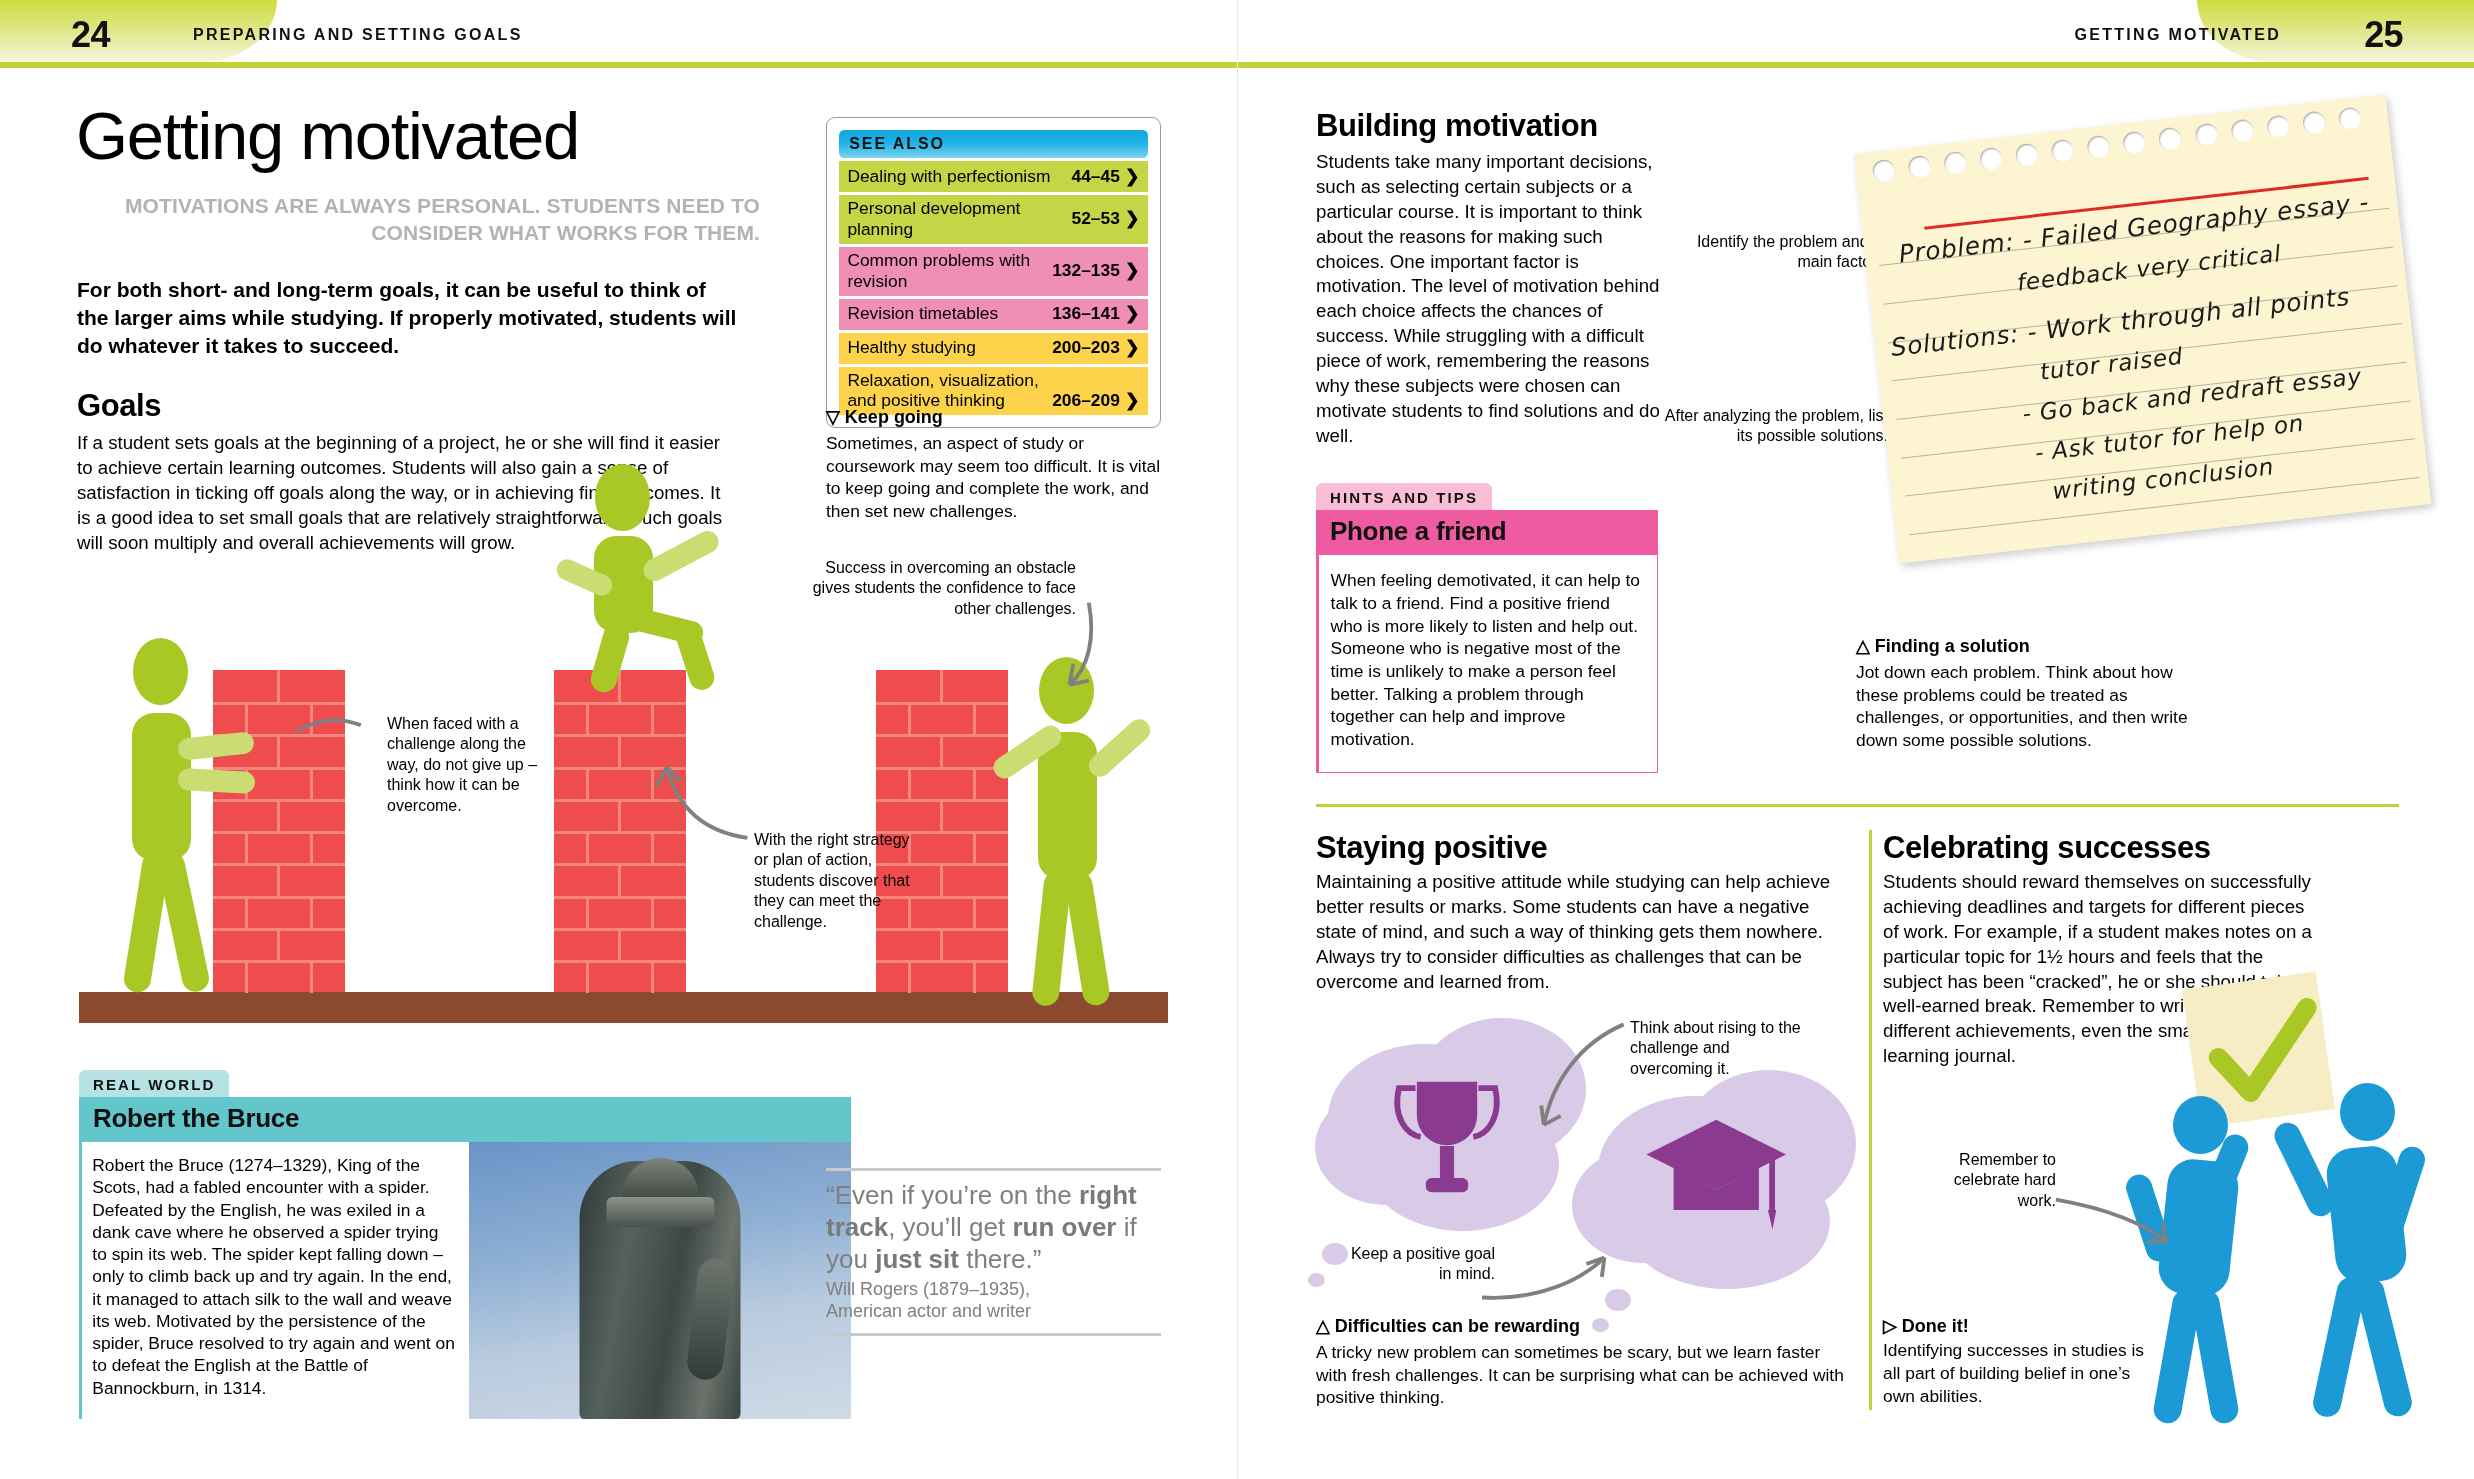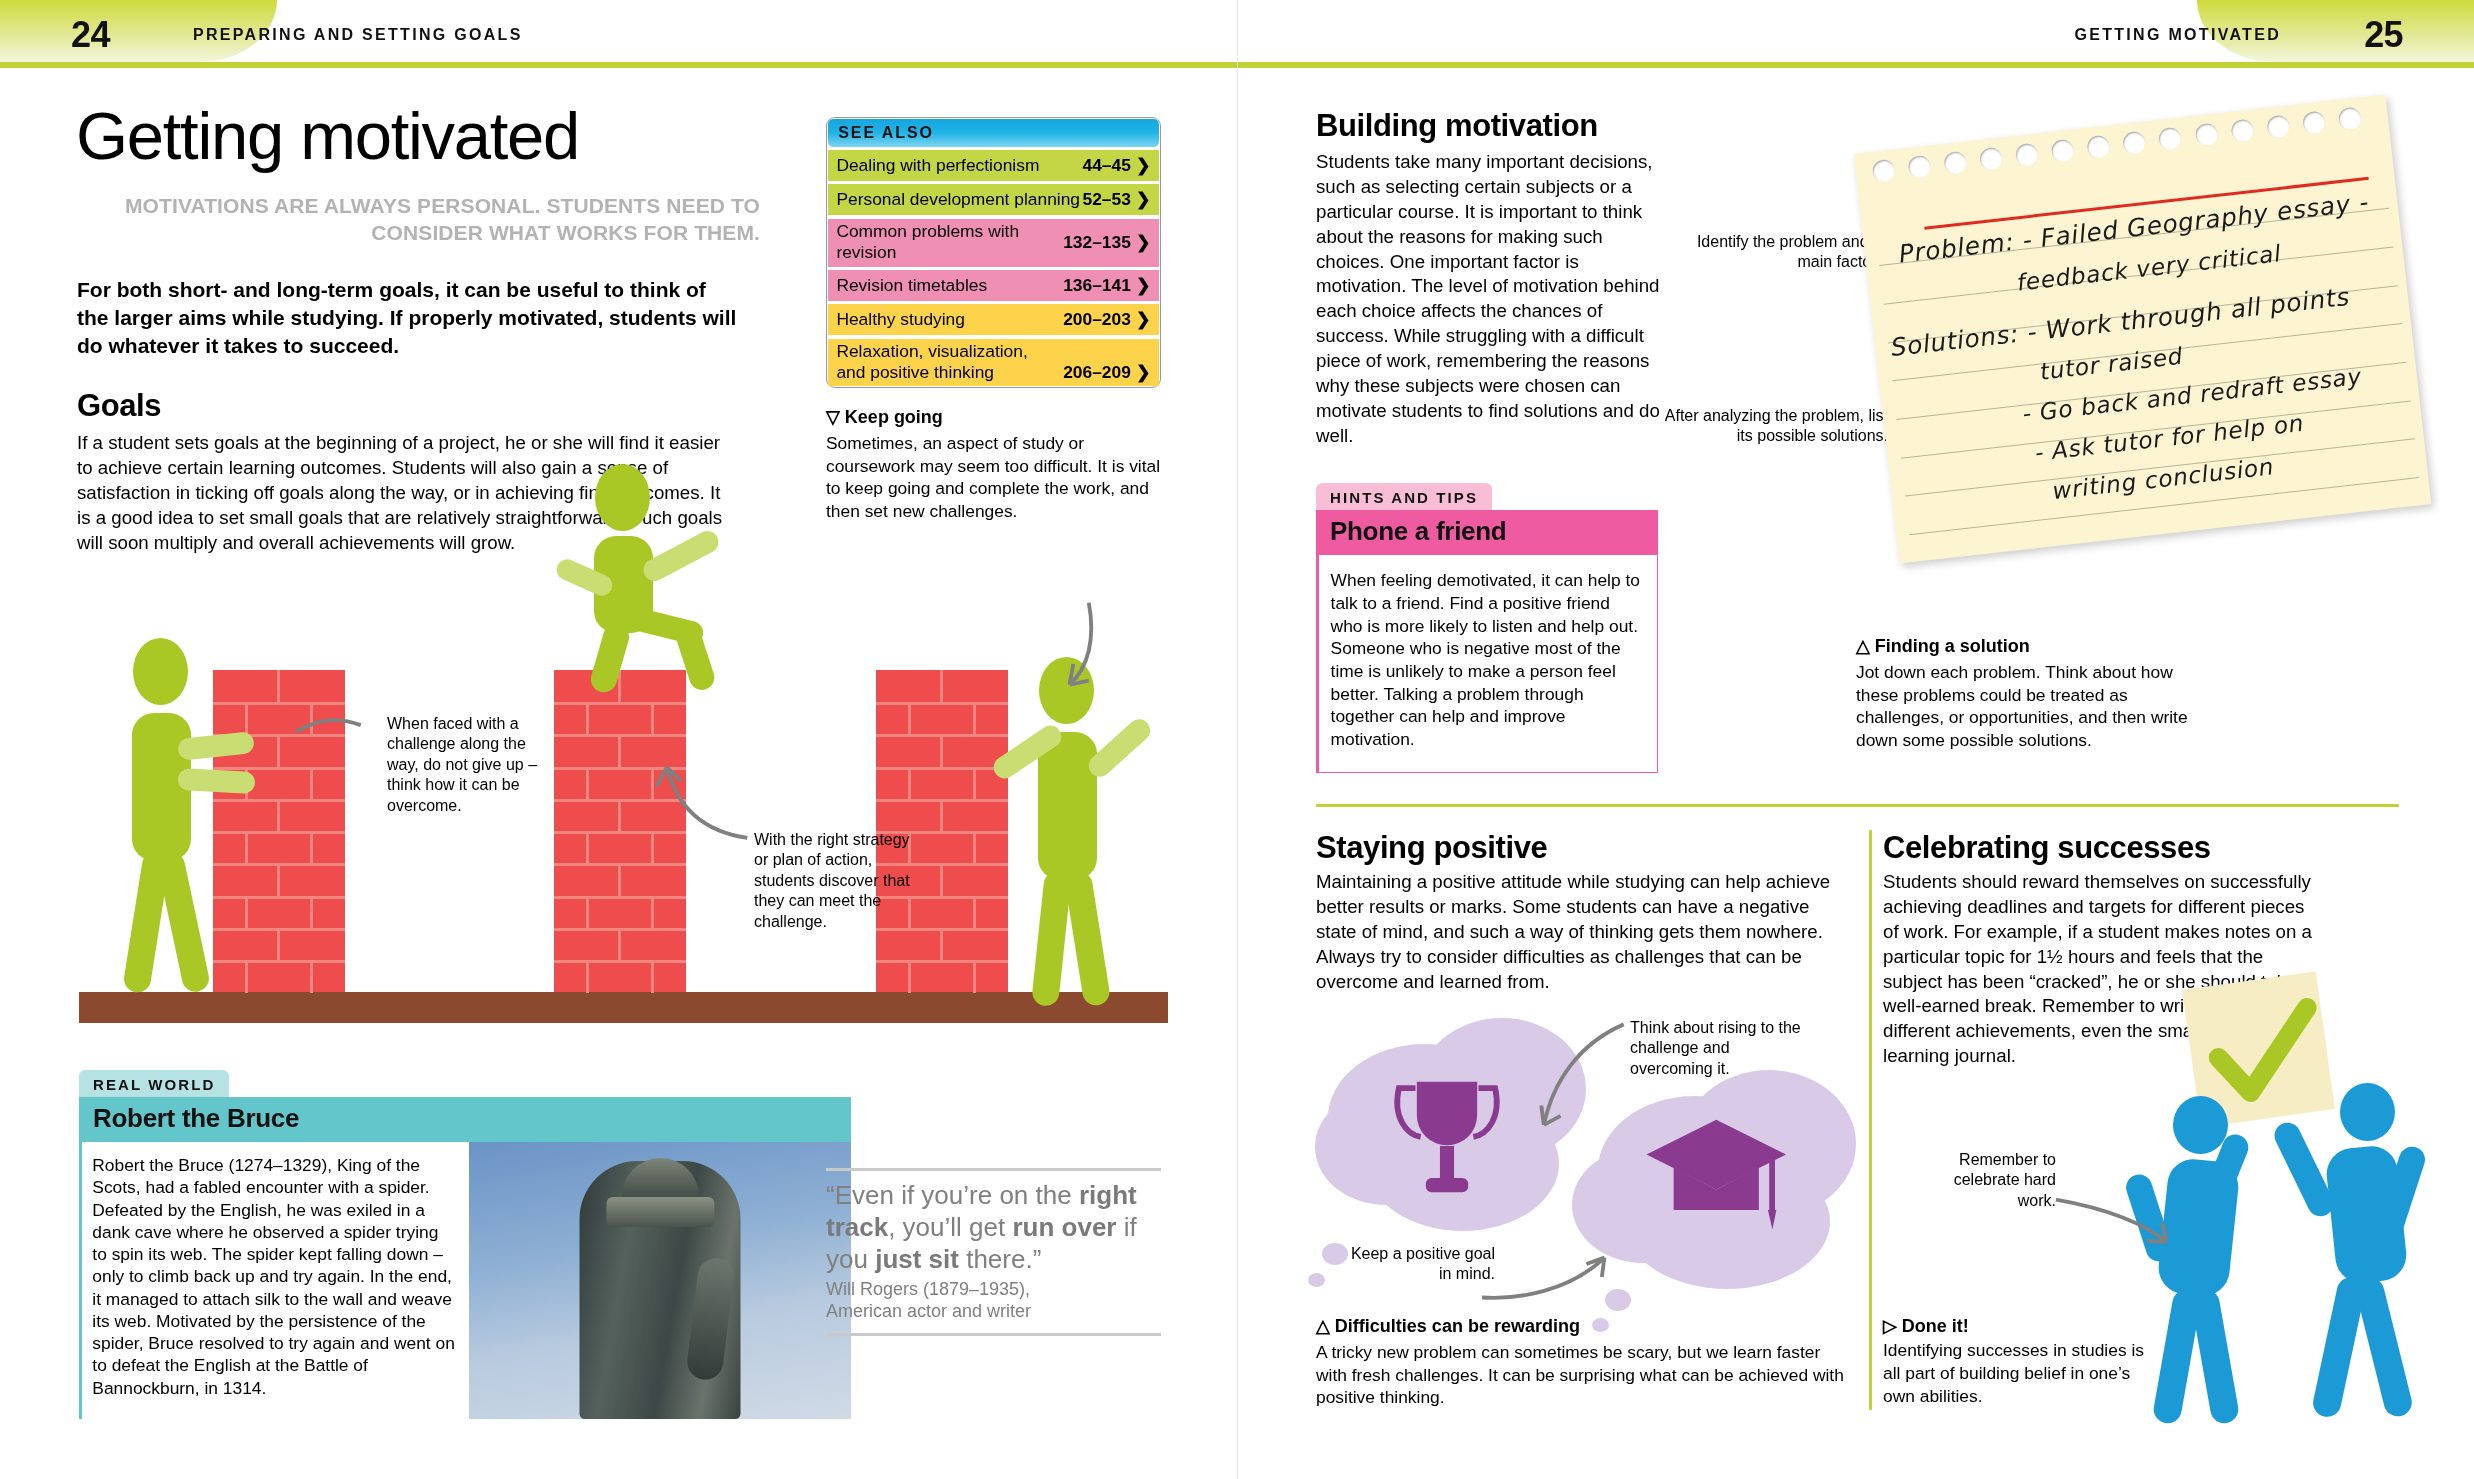--- a/index.html
+++ b/index.html
@@ -46,21 +46,21 @@
   }
   .intro{font-size:21px;font-weight:bold;line-height:1.34;}
   .h2{font-size:31px;font-weight:bold;letter-spacing:-0.4px;}
   .body{font-size:18.7px;line-height:1.33;}
   .cap{font-size:16px;line-height:1.3;}
 
   
   .seealso{
     position:absolute;left:826px;top:117px;width:335px;
     border:1.9px solid #9a9a9a;border-radius:9px;background:#fff;
-    padding:1px;box-sizing:border-box;
+    padding:12px;box-sizing:border-box;
   }
   .sa-head{
     height:28px;border-radius:5.2px;
     background:linear-gradient(180deg,#16a6de 0%,#1fb3e6 48%,#7fd4f1 100%);
     display:flex;align-items:center;padding-left:10.3px;
     font-size:16px;font-weight:bold;letter-spacing:1.9px;color:#111;
   }
   .sa-row{
     display:flex;align-items:center;justify-content:space-between;
     margin-top:3.2px;padding:2.6px 8.4px 3.9px 8.4px;min-height:24.5px;
@@ -231,20 +231,21 @@
   </div>
 
   <div style="position:absolute;left:826px;top:406px;width:335px">
     <div class="cap" style="font-weight:bold;font-size:18px">
       <span>▽</span>
       <span>Keep going</span>
     </div>
     <div class="cap" style="margin-top:2.6px;font-size:17.4px;line-height:1.30">Sometimes, an aspect of study or coursework may seem too difficult. It is vital to keep going and complete the work, and then set new challenges.</div>
   </div>
 
+  <div class="lbl r" style="left:786px;top:558px;width:290px">Success in overcoming an obstacle gives students the confidence to face other challenges.</div>
 
   <div class="ground"></div>
 
   <div class="wall" style="left:213px;top:670px;width:132px;height:322px">
     <div class="brickrow" style="top:32px"></div>
       <div class="brickrow" style="top:64px"></div>
     <div class="brickrow" style="top:97px"></div>
       <div class="brickrow" style="top:129px"></div>
     <div class="brickrow" style="top:161px"></div>
       <div class="brickrow" style="top:193px"></div>

